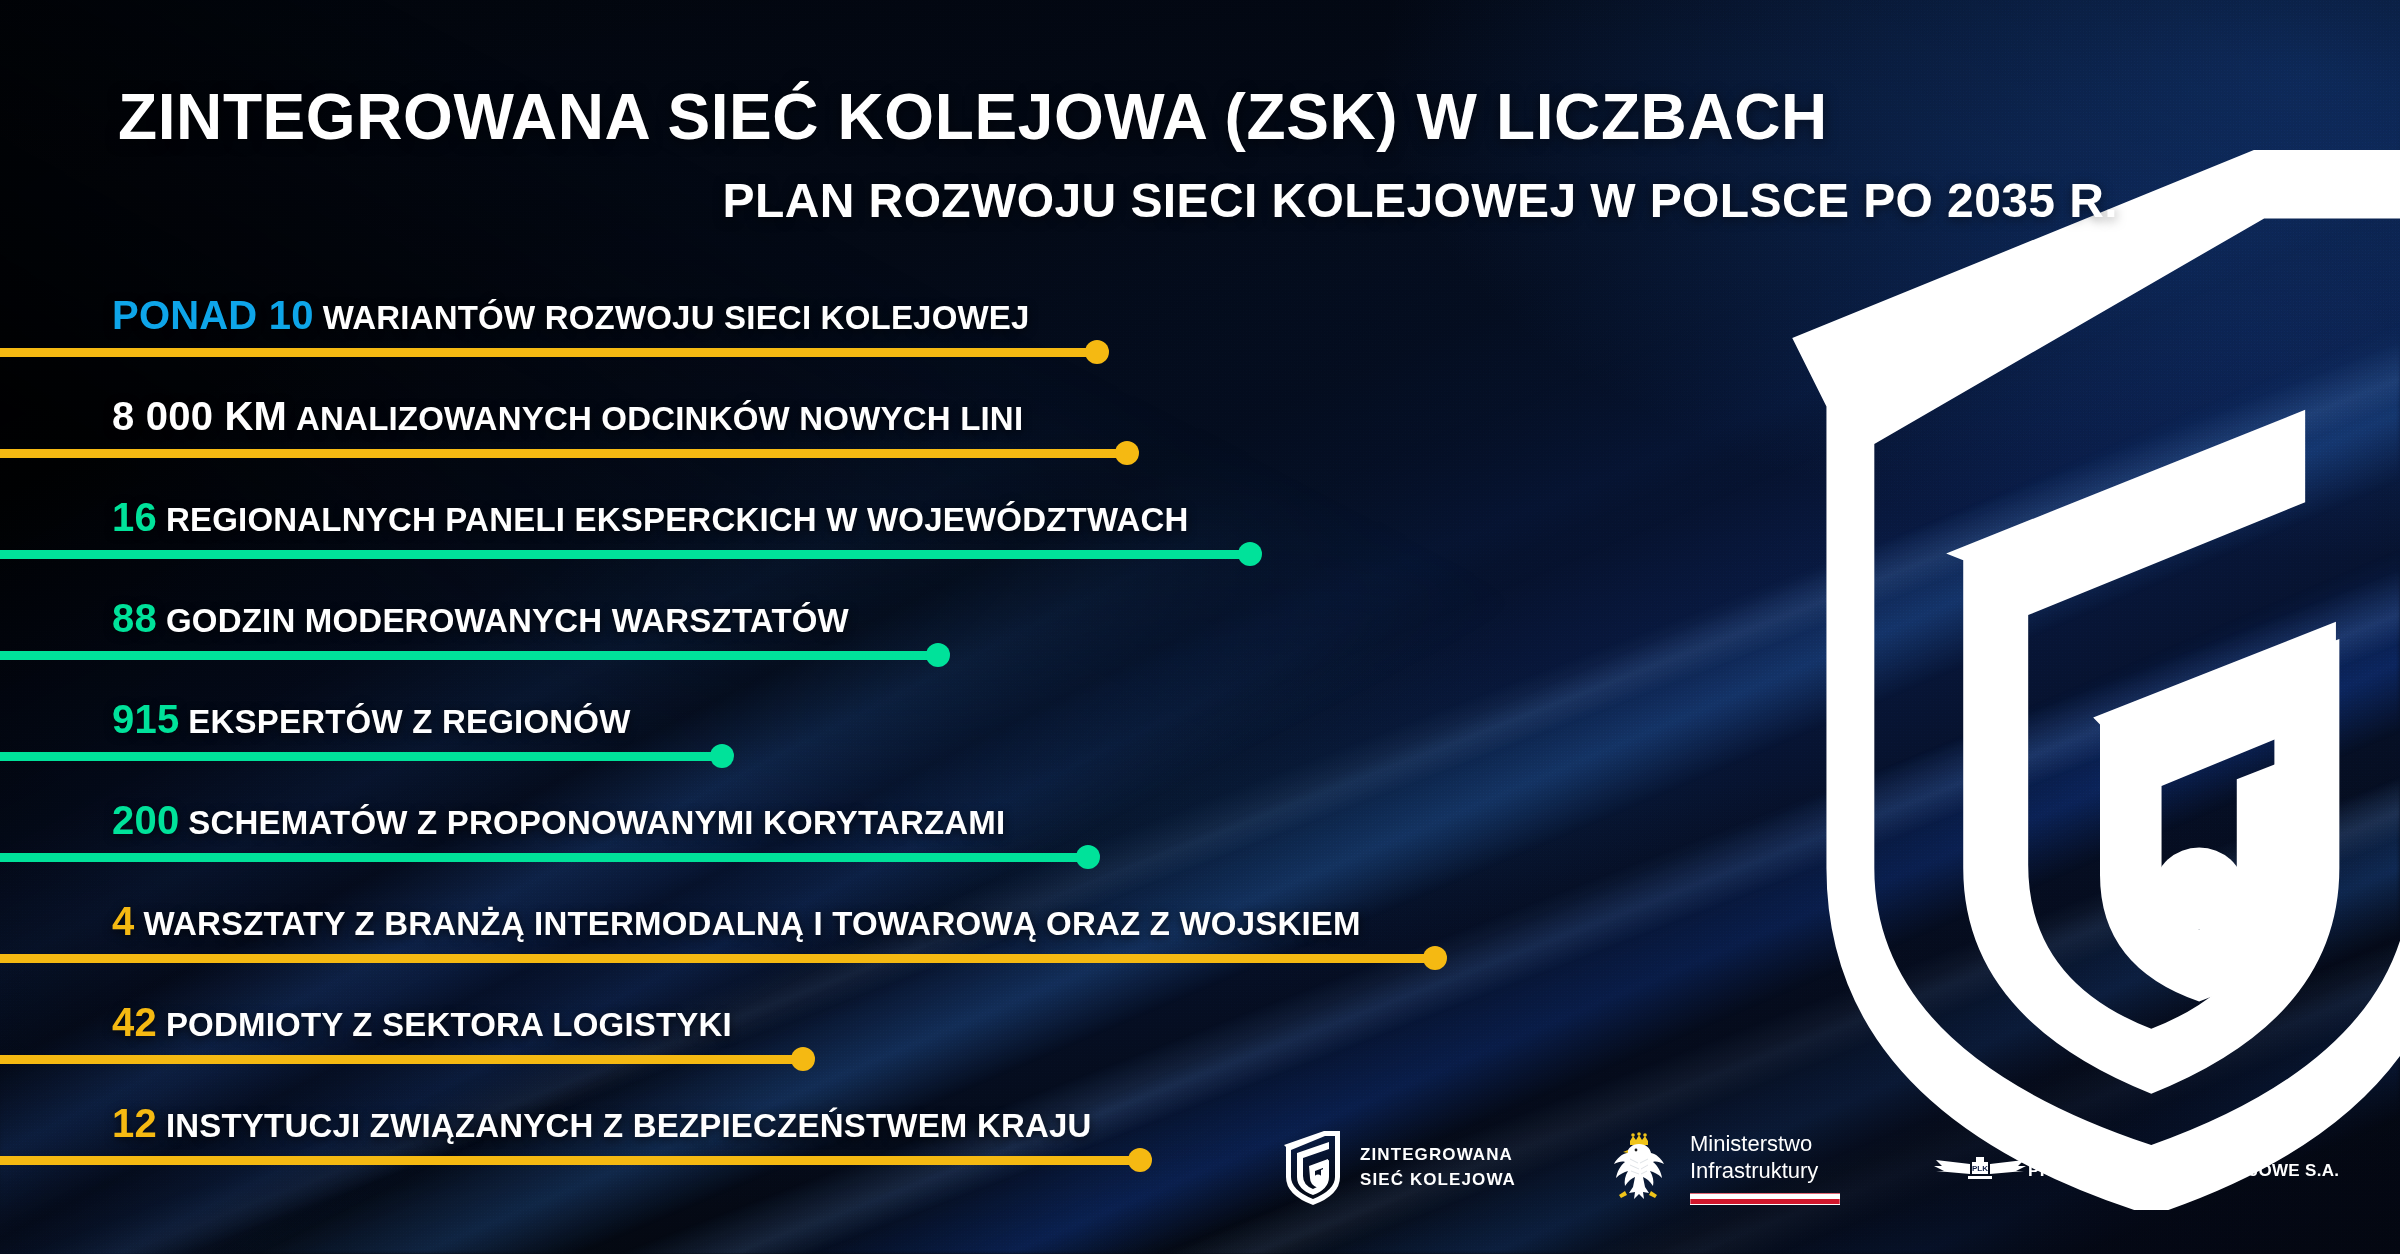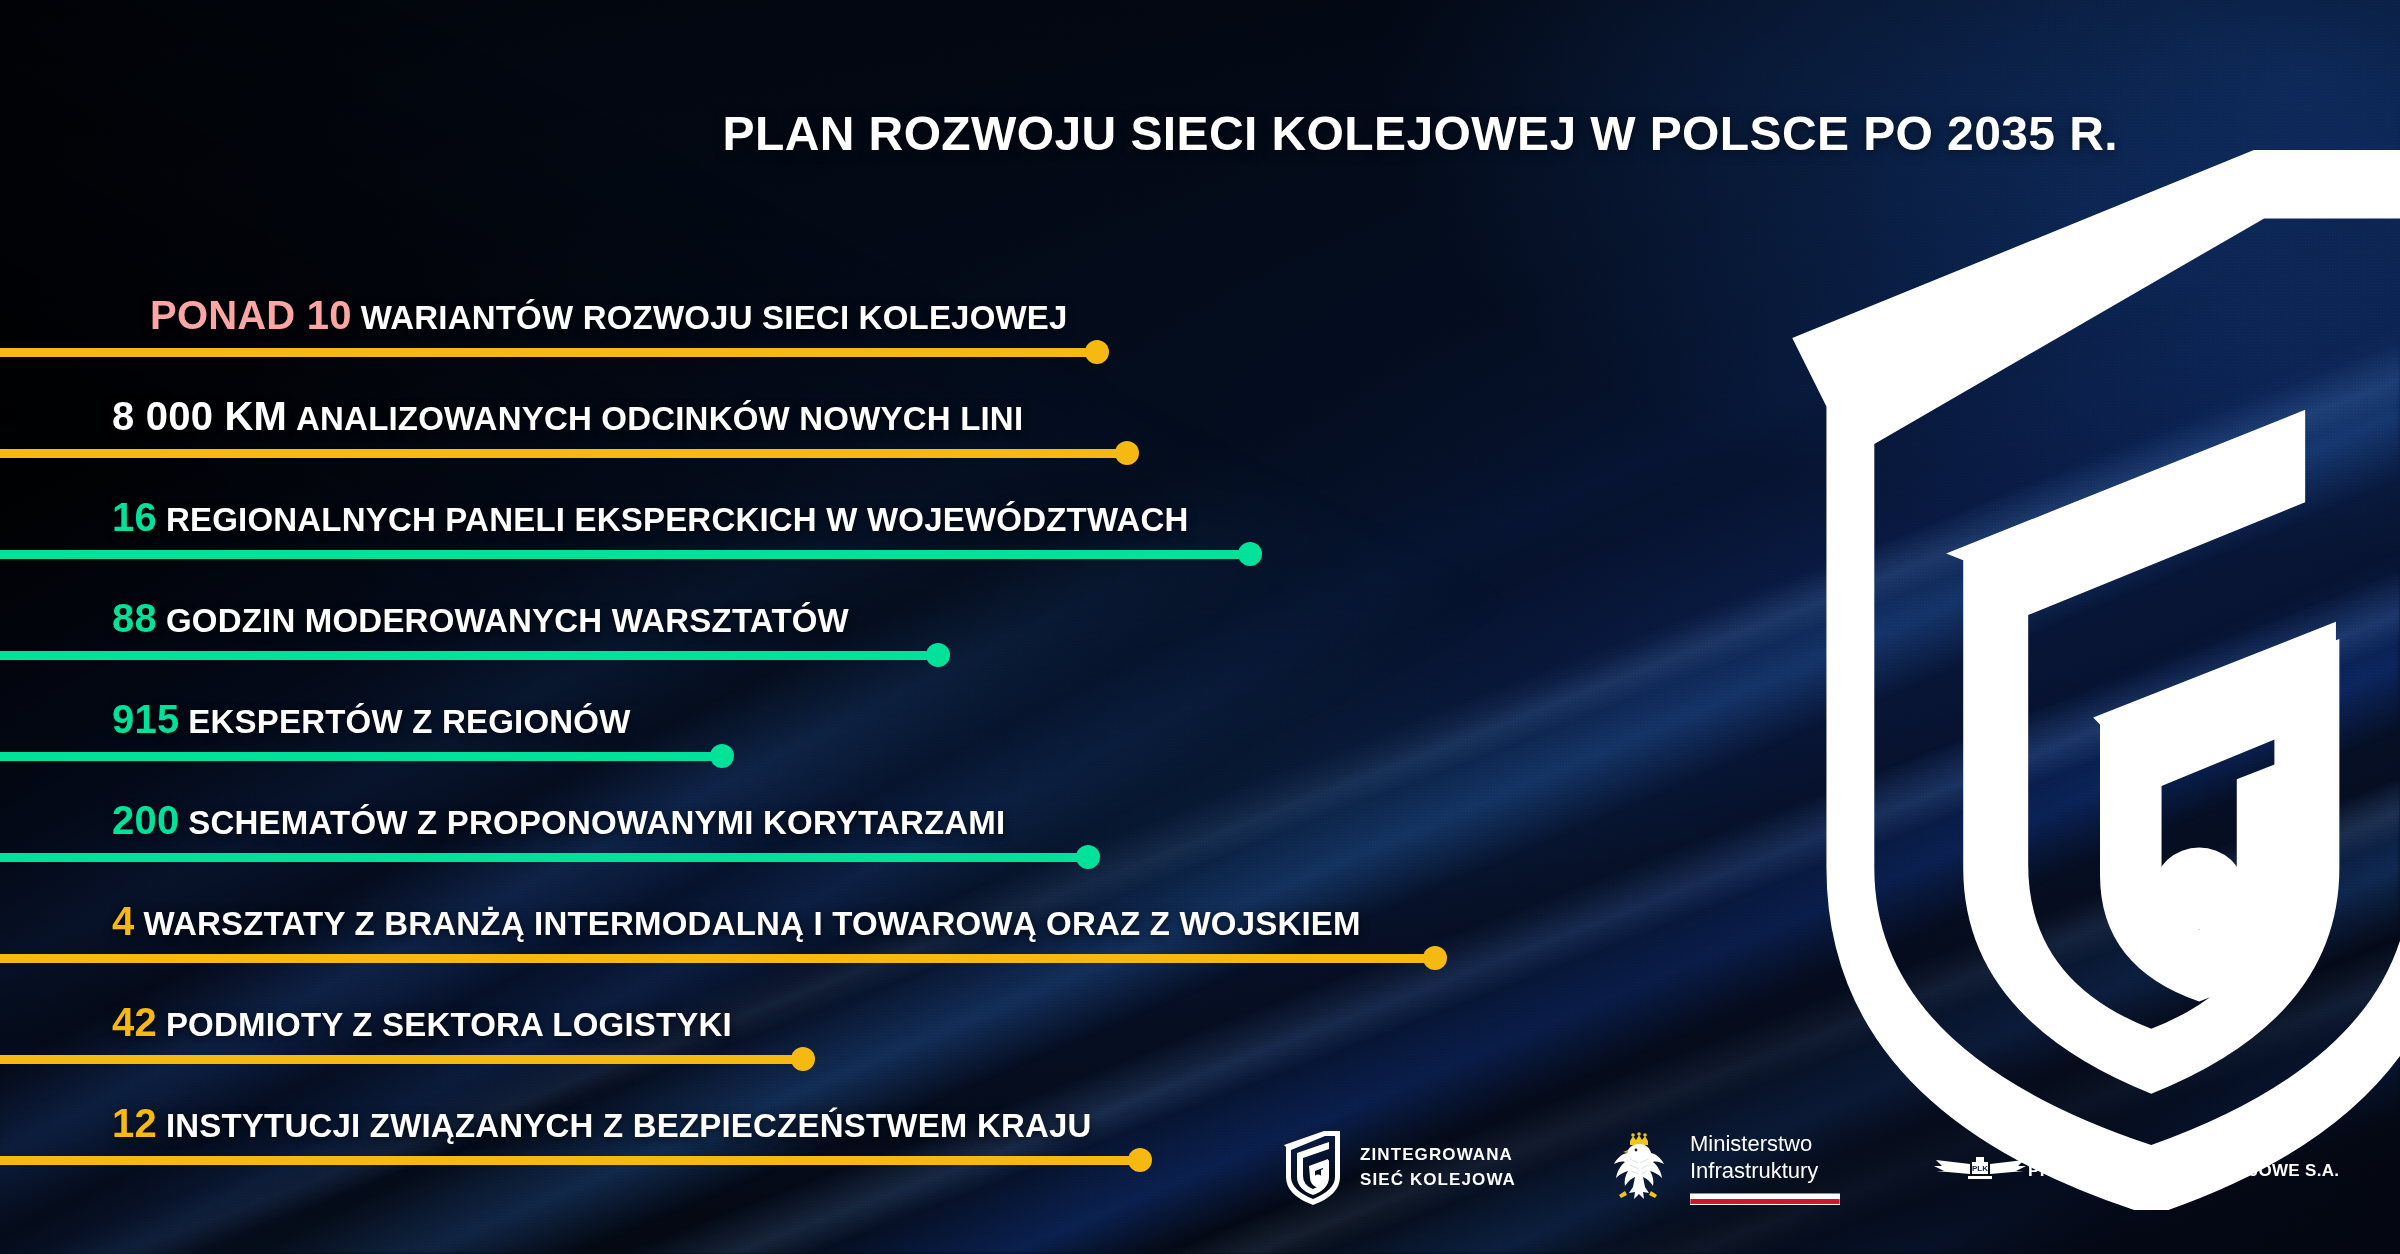--- a/index.html
+++ b/index.html
@@ -253,26 +253,27 @@
 
         <path d="M140 300 L330 224 L330 262 L140 338 Z" opacity="0"></path>
       </g>
 
       <ellipse cx="268" cy="432" rx="26" ry="24" fill="#ffffff"></ellipse>
       <ellipse cx="268" cy="432" rx="26" ry="24" fill="none"></ellipse>
     </svg>
   </div>
 
   <div class="header">
+    <div class="title">ZINTEGROWANA SIEĆ KOLEJOWA (ZSK) W LICZBACH</div>
     <div class="subtitle">PLAN ROZWOJU SIECI KOLEJOWEJ W POLSCE PO 2035 R.</div>
   </div>
 
   <div id="rows">
       <div class="row">
-        <div class="row-label"><span class="row-value" style="color: #fca5a5; margin-left: 38px;">PONAD 10</span><span class="row-text">WARIANTÓW ROZWOJU SIECI KOLEJOWEJ</span></div>
+        <div class="row-label"><span class="row-value" style="color: #0ea5e9;">PONAD 10</span><span class="row-text">WARIANTÓW ROZWOJU SIECI KOLEJOWEJ</span></div>
         <div class="row-bar" style="width: 1111px; background: rgb(245, 185, 18);">
           <div class="row-dot" style="background: rgb(245, 185, 18);"></div>
         </div>
       </div>
       <div class="row">
         <div class="row-label"><span class="row-value" style="color: #ffffff;">8 000 KM</span><span class="row-text">ANALIZOWANYCH ODCINKÓW NOWYCH LINI</span></div>
         <div class="row-bar" style="width: 1141px; background: rgb(245, 185, 18);">
           <div class="row-dot" style="background: rgb(245, 185, 18);"></div>
         </div>
       </div>

